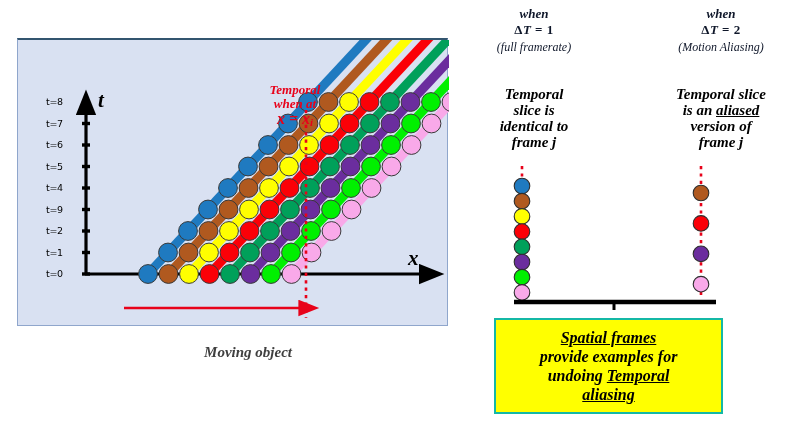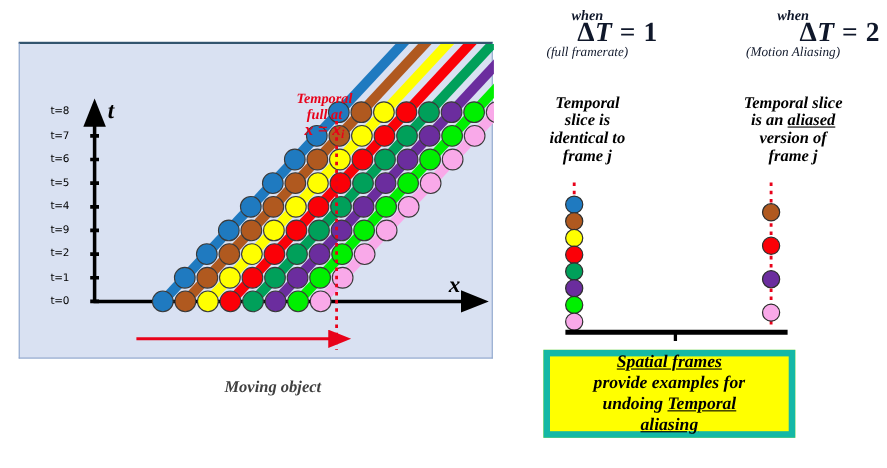--- a/index.html
+++ b/index.html
@@ -27,32 +27,32 @@
   #slice-caption .eq .sub{font-size:11px;vertical-align:-2px;font-style:italic;}
 
   #moving-object-label{position:absolute;left:105px;top:304px;width:250px;text-align:center;
      color:#404040;font-family:"Liberation Serif",serif;font-style:italic;font-weight:bold;
      font-size:15px;}
 
   
   .col-head{position:absolute;text-align:center;color:#0f172a;
             font-family:"Liberation Serif",serif;font-weight:bold;}
   .col-head .when{display:block;font-style:italic;font-size:13px;line-height:11px;}
-  .col-head .dt{display:block;font-size:25px;line-height:21px;letter-spacing:0.5px;text-align:right;}
+  .col-head .dt{display:block;font-size:13px;line-height:21px;letter-spacing:0.5px;}
   .col-head .dt i{font-style:italic;}
   .col-head .paren{display:block;font-style:italic;font-size:12px;line-height:15px;
                    font-weight:normal;}
 
   .col-body{position:absolute;text-align:center;color:#000;
             font-family:"Liberation Serif",serif;font-style:italic;font-weight:bold;
             font-size:15px;line-height:16px;}
   .col-body u{text-decoration:underline;}
 
-  #yellow-box{position:absolute;left:494px;top:318px;width:229px;height:80px;
-     background:#ffff00;border:6px solid #14b8a6;box-sizing:border-box;
+  #yellow-box{position:absolute;left:494px;top:318px;width:229px;height:96px;
+     background:#ffff00;border:2px solid #14b8a6;box-sizing:border-box;
      display:flex;align-items:center;justify-content:center;}
   #yellow-box .inner{text-align:center;color:#000;font-family:"Liberation Serif",serif;
      font-style:italic;font-weight:bold;font-size:16px;line-height:19px;}
   #yellow-box u{text-decoration:underline;}
 
   #right-svg{position:absolute;left:460px;top:160px;}
 </style>
 </head>
 <body>
 
@@ -189,21 +189,21 @@
       <div class="axis-tick-label" style="left: 28px; top: 120.5px;">t=5</div>
       <div class="axis-tick-label" style="left: 28px; top: 142px;">t=4</div>
       <div class="axis-tick-label" style="left: 28px; top: 163.5px;">t=9</div>
       <div class="axis-tick-label" style="left: 28px; top: 185px;">t=2</div>
       <div class="axis-tick-label" style="left: 28px; top: 206.5px;">t=1</div>
       <div class="axis-tick-label" style="left: 28px; top: 228px;">t=0</div>
     </div>
 
   <div id="slice-caption">
     <span>Temporal</span><br>
-    <span>full at</span>
+    <span>when at</span>
     <span class="eq"><span>x = x</span><span class="sub">i</span></span>
   </div>
 
   <div id="moving-object-label">Moving object</div>
 </div>
 
 <div class="col-head" id="head1" style="left:470px;top:8px;width:128px;">
   <span class="when">when</span>
   <span class="dt"><span>Δ</span><i>T</i>
     = <span>1</span></span>

